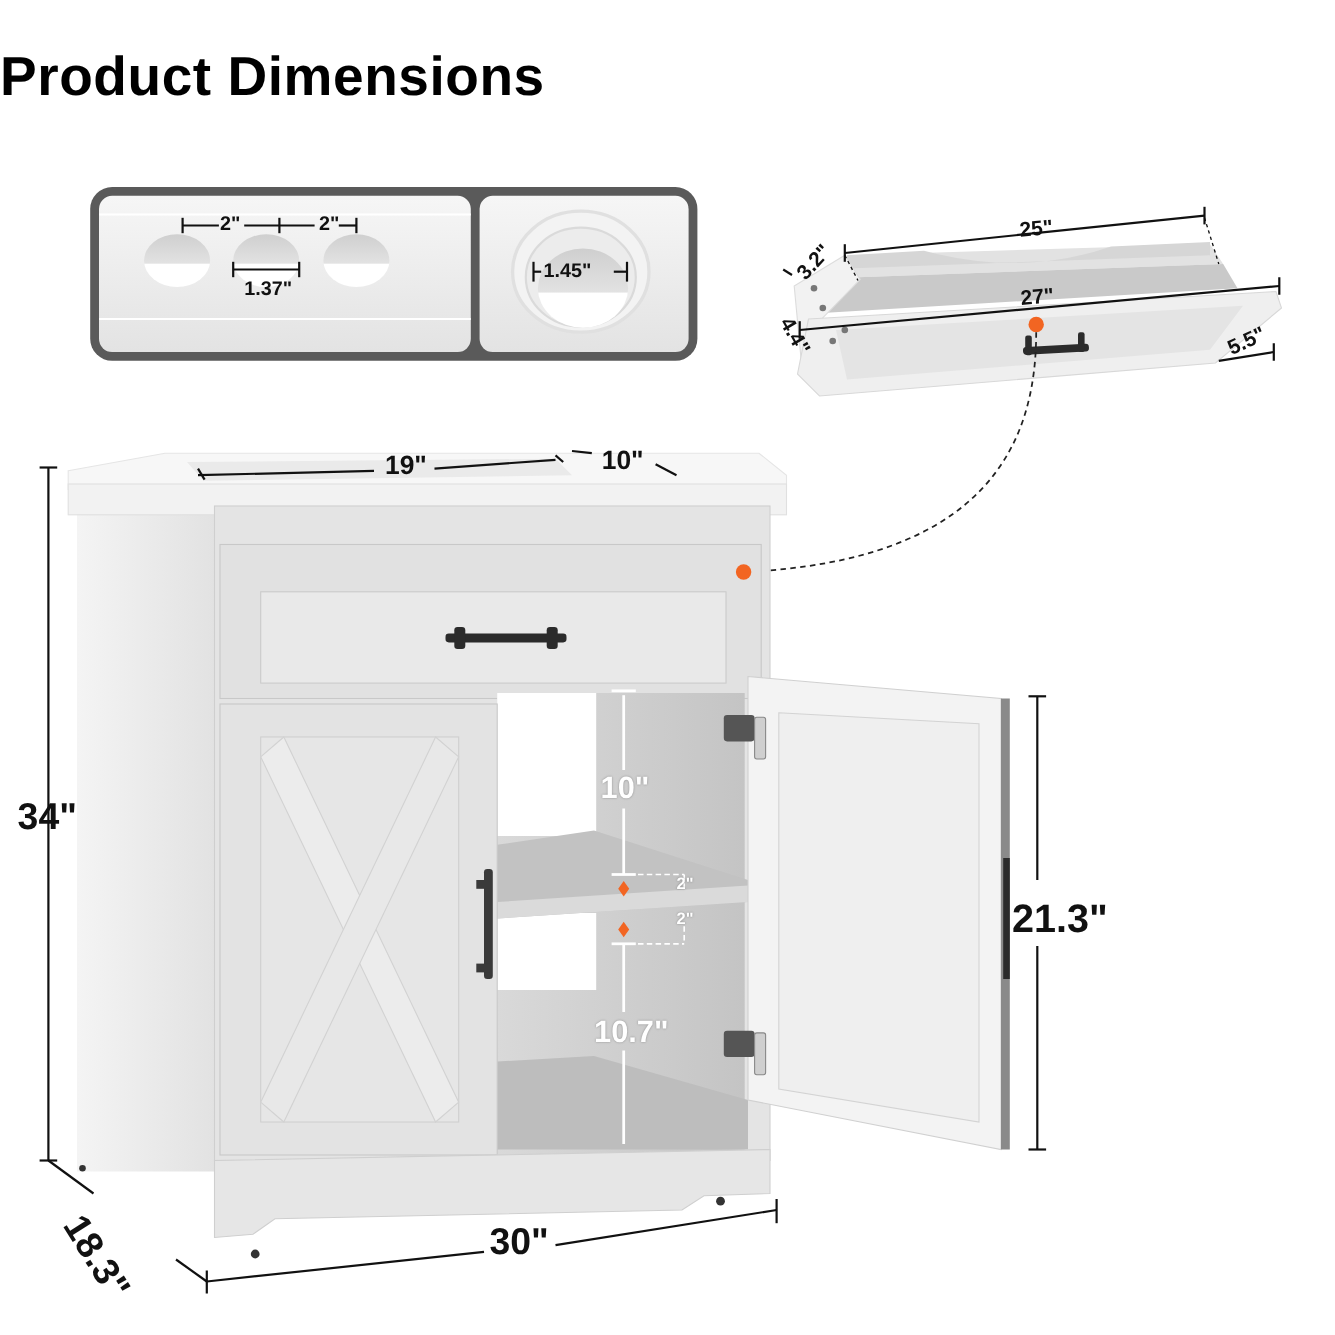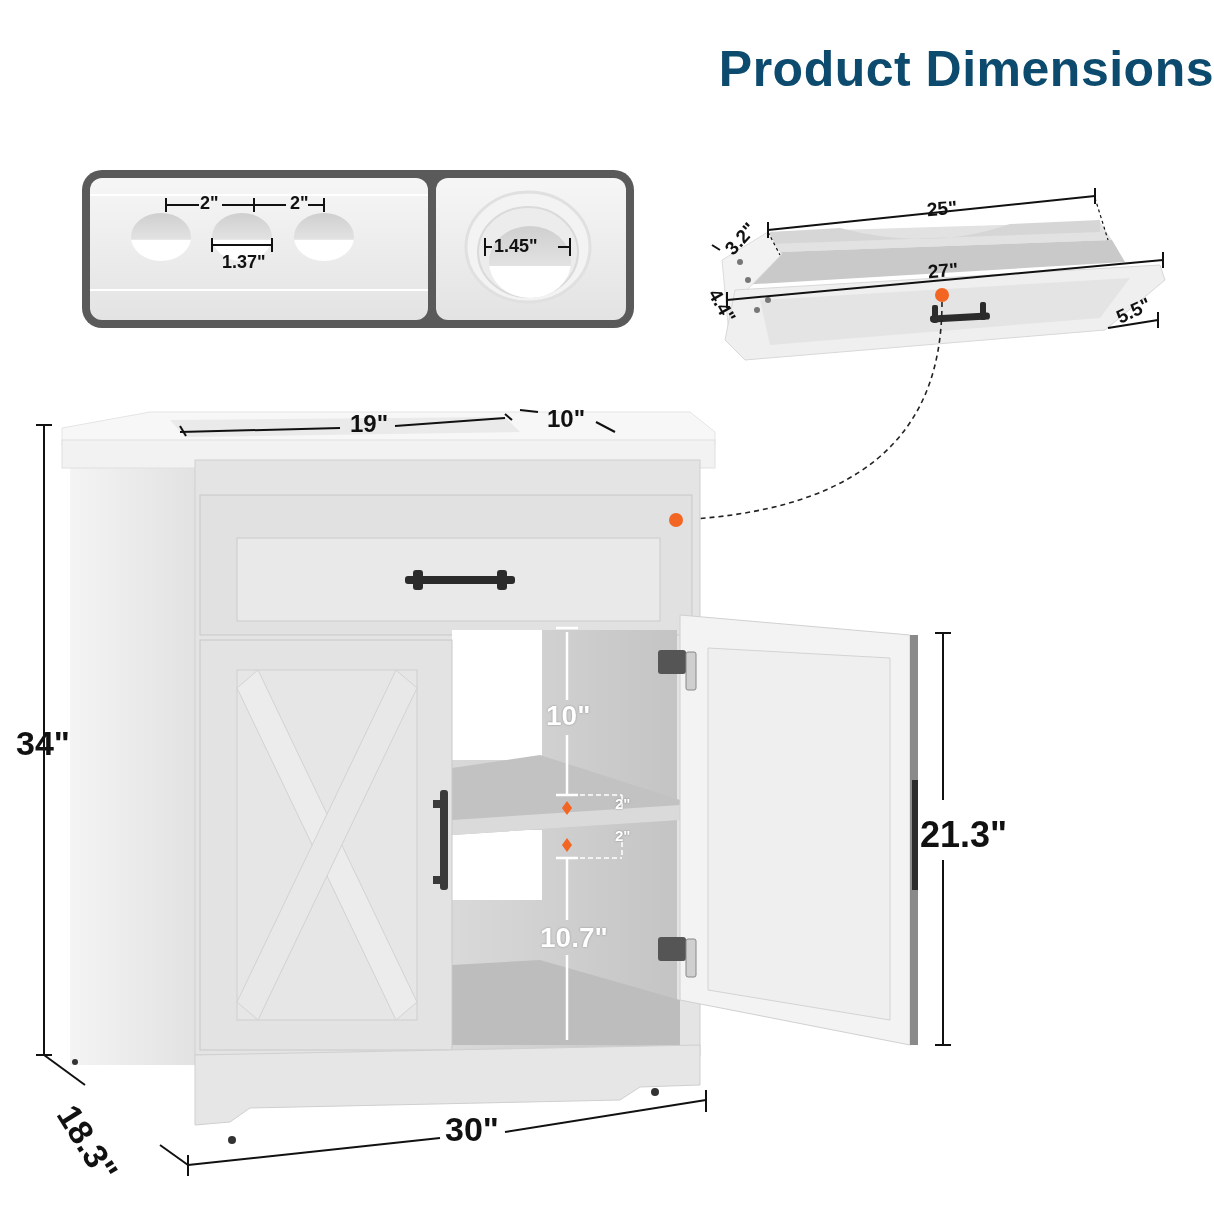--- a/index.html
+++ b/index.html
@@ -1,19 +1,19 @@
 <!DOCTYPE html>
 <html><head>
 <meta charset="utf-8">
 <style>
   html, body { margin:0; padding:0; background:#ffffff; }
   body { width:1214px; height:1214px; position:relative; overflow:hidden;
          font-family:"Liberation Sans", "DejaVu Sans", sans-serif; }
   .abs { position:absolute; }
-  .title { left:0; top:40px; width:1214px; text-align:right; font-size:50px; font-weight:bold; color:#0c4a6e; letter-spacing:0.5px; }
+  .title { left:0; top:40px; width:1214px; text-align:left; font-size:50px; font-weight:bold; color:#000000; letter-spacing:0.5px; }
   .lbl { font-weight:bold; color:#111; white-space:nowrap; }
   .lbl-w { font-weight:bold; color:#fff; white-space:nowrap; text-shadow:0 0 2px rgba(0,0,0,0.35); }
   svg { position:absolute; left:0; top:0; }
 </style>
 </head>
 <body>
 
 <div class="abs title">Product Dimensions</div>
 
 <svg width="1214" height="1214" viewBox="0 0 1214 1214">

